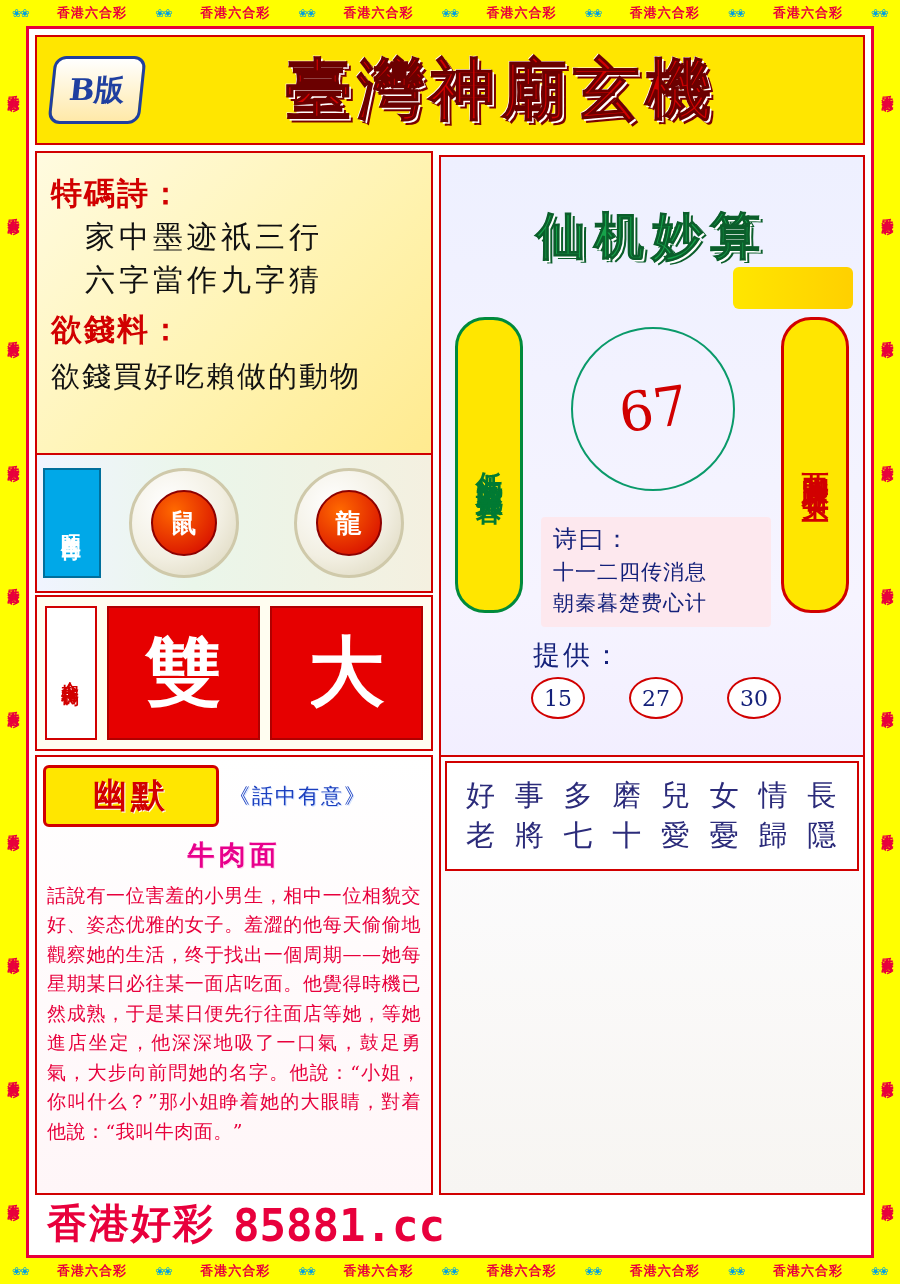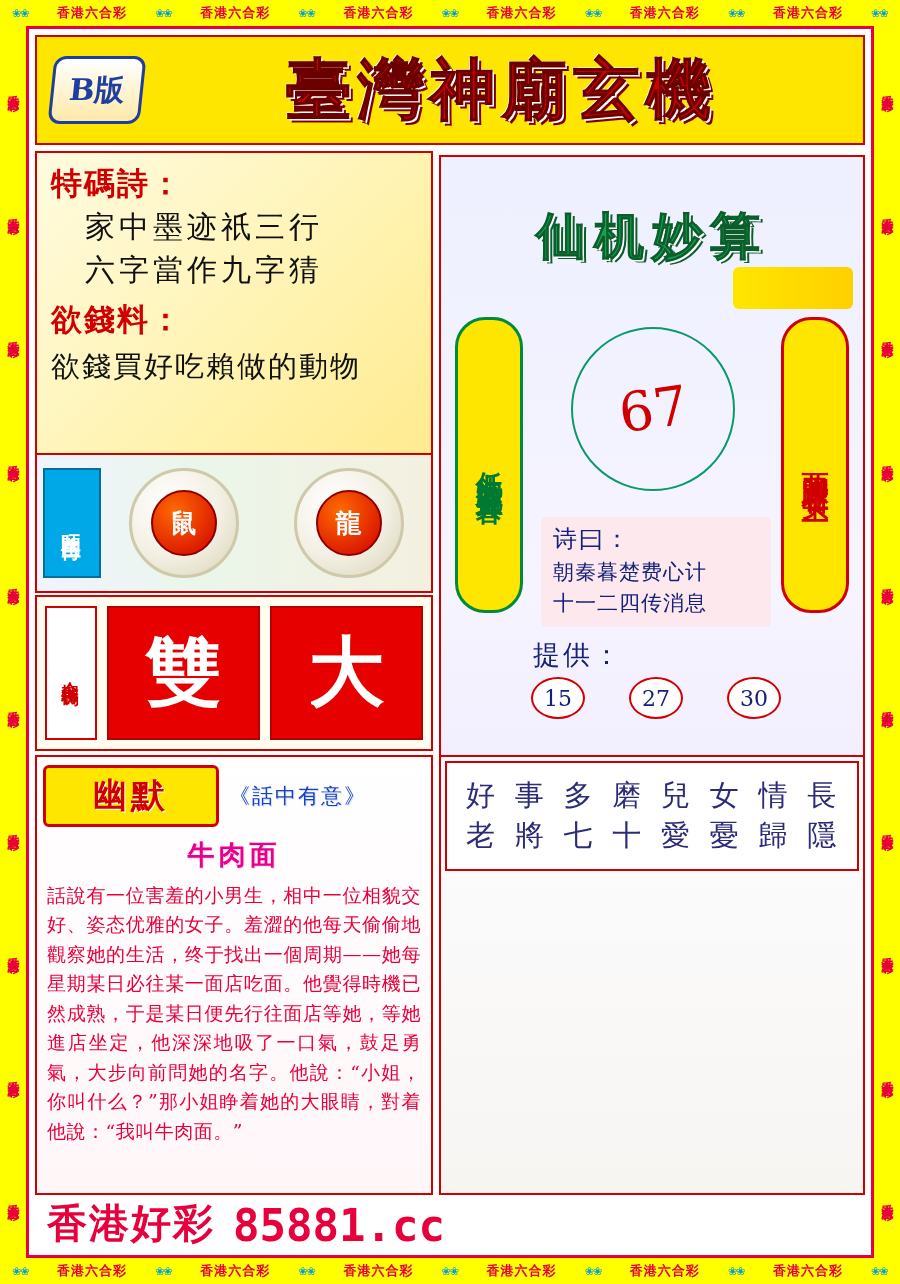--- a/index.html
+++ b/index.html
@@ -81,21 +81,21 @@
     -webkit-text-stroke:1px #6b0000;
     padding-right:3px;
   }
 
   
   .poem-box{
     position:absolute;left:6px;top:122px;width:398px;height:352px;
     background:linear-gradient(135deg,#fffbe0,#fff3b0 55%,#ffe98a);
     border:2px solid #d10000;
     box-sizing:border-box;
-    padding:10px 14px;
+    padding:20px 14px;
     font-family:"DejaVu Serif","Liberation Serif",serif;
   }
   .poem-label{
     color:#d10000;font-size:31px;font-weight:bold;letter-spacing:2px;
   }
   .poem-line{
     color:#111;font-size:30px;letter-spacing:4px;margin-left:34px;margin-top:2px;
   }
   .poem-label2{
     color:#d10000;font-size:31px;font-weight:bold;letter-spacing:2px;margin-top:8px;
@@ -436,22 +436,22 @@
     <div class="right-panel">
       <div class="rp-blob"></div>
       <div class="rp-title">仙机妙算</div>
       <div class="pillar pillar-left">低头闻花抓真香</div>
       <div class="pillar pillar-right">两脚踩在石头上</div>
       <div class="circle-num">
         <span>67</span>
       </div>
       <div class="poem-card">
         <div class="pc-title">诗曰：</div>
+        <div class="pc-line">十一二四传消息</div>
         <div class="pc-line">朝秦暮楚费心计</div>
-        <div class="pc-line">十一二四传消息</div>
       </div>
       <div class="provide-label">提供：</div>
       <div class="num-row">
         <div class="num-ball">15</div>
         <div class="num-ball">27</div>
         <div class="num-ball">30</div>
       </div>
     </div>
 
     <div class="humour-panel">

